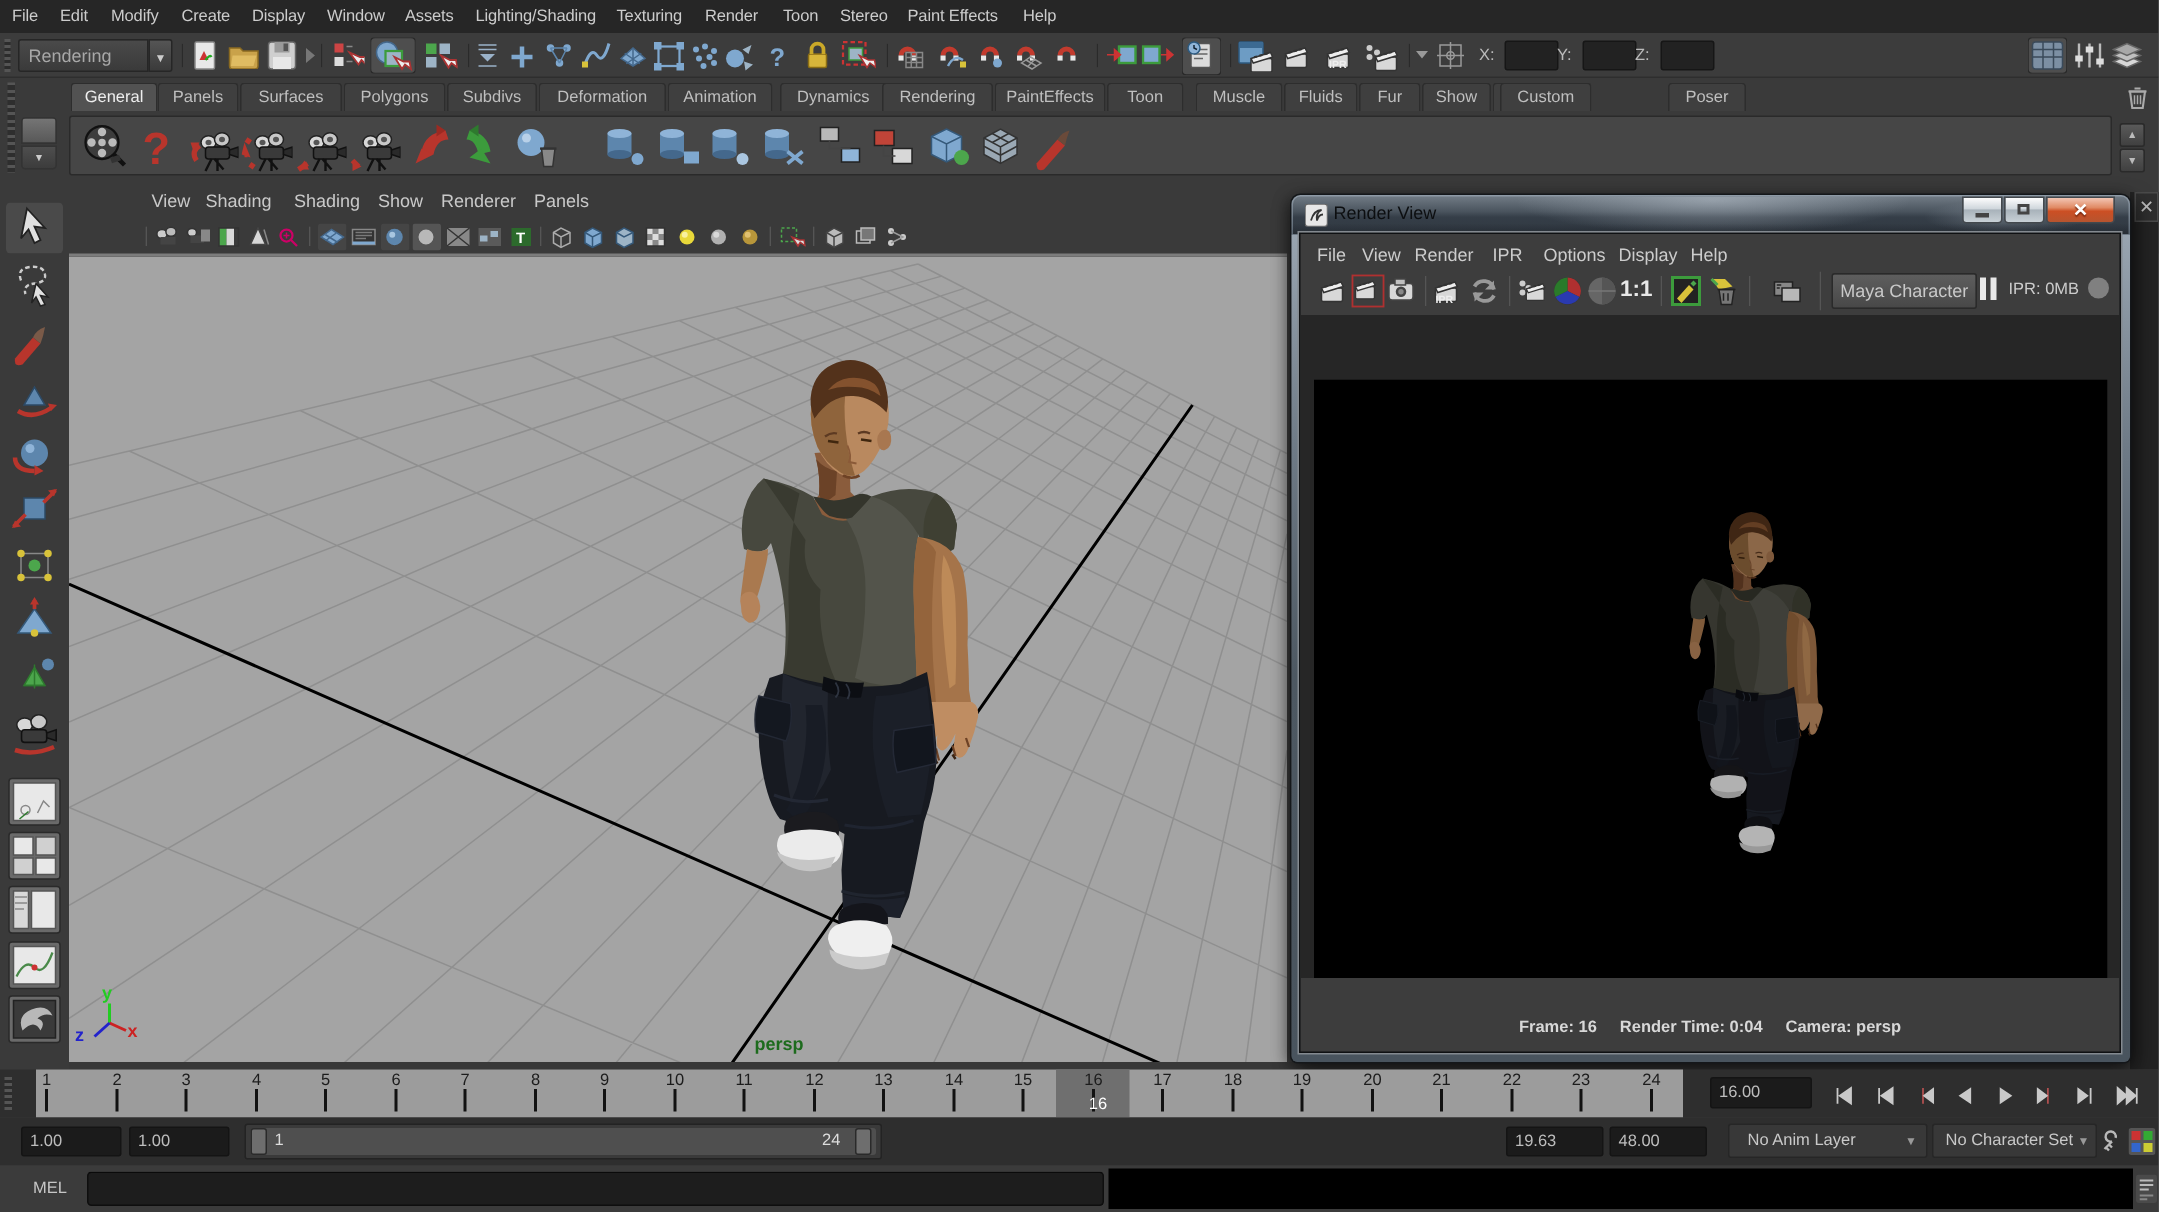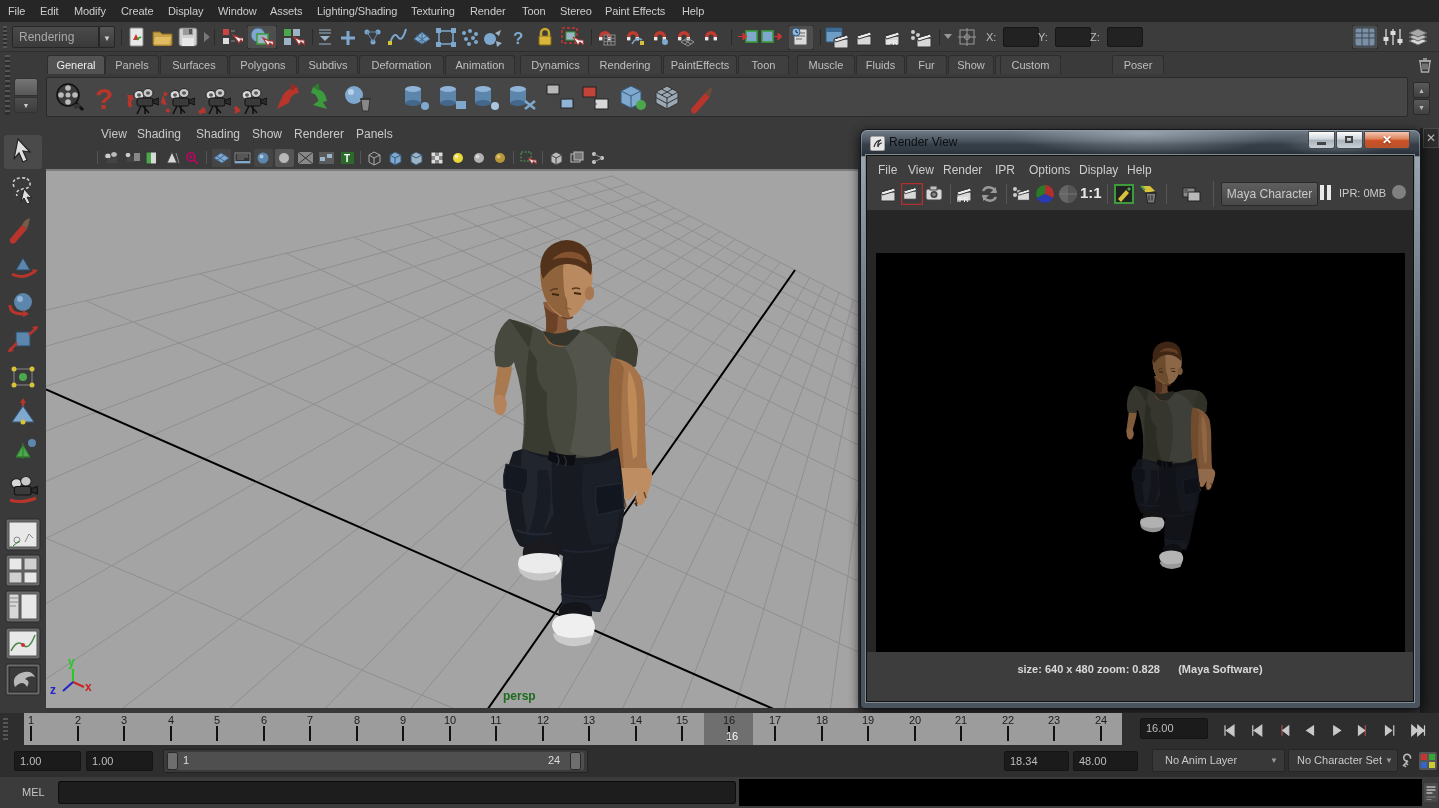--- a/index.html
+++ b/index.html
@@ -817,21 +817,21 @@
     <div class="abs" style="left:478px;top:57px;font-size:11px;color:#ccc;">IPR: 0MB</div>
     <div class="abs" style="left:531px;top:55px;width:14px;height:14px;border-radius:50%;background:#808080;"></div>
 <div class="abs" style="left:6px;top:80px;width:546px;height:442px;background:#262626;"></div>
 <svg class="abs" style="left:15px;top:123px" width="529" height="399" viewBox="0 0 529 399">
       <rect width="529" height="399" fill="#000"></rect>
       <g transform="translate(-26,-46) scale(0.56)" opacity="0.92">
         <use href="#guy"></use>
       </g>
       <rect width="529" height="399" fill="rgba(0,0,0,0.18)" style="mix-blend-mode:multiply"></rect>
     </svg>
-<div class="abs" style="left:0px;top:533px;width:558px;text-align:center;font-size:11px;font-weight:bold;color:#d8d8d8;">size: 640 x 480 zoom: 0.828&nbsp;&nbsp;&nbsp;&nbsp;&nbsp;&nbsp;(Maya Software)</div>
+<div class="abs" style="left:0px;top:549px;width:558px;text-align:center;font-size:11px;font-weight:bold;color:#d8d8d8;">Frame: 16&nbsp;&nbsp;&nbsp;&nbsp;&nbsp;Render Time: 0:04&nbsp;&nbsp;&nbsp;&nbsp;&nbsp;Camera: persp</div>
 </div>
 <div class="abs" id="timeline">
 <div class="abs" style="left:3px;top:5px;width:5px;height:22px;background:repeating-linear-gradient(#555 0 2px,#2c2c2c 2px 4px)"></div>
 <div id="ruler">
 <div id="curframe"></div>
 <div class="tnum" style="left:7px">1</div>
 <div class="tick" style="left:6px"></div>
 <div class="tnum" style="left:54px">2</div>
 <div class="tick" style="left:53px"></div>
 <div class="tnum" style="left:100px">3</div>
@@ -928,21 +928,21 @@
 <div class="abs" id="rangerow">
 <div class="field" style="left:14px;top:6px;width:67px;height:20px;">1.00</div>
 <div class="field" style="left:86px;top:6px;width:67px;height:20px;">1.00</div>
 <div class="abs" style="left:163px;top:4px;width:425px;height:24px;background:#3a3a3a;border:1px solid #232323;border-radius:2px;">
 <div class="abs" style="left:3px;top:2px;width:417px;height:18px;background:#4f4f4f;border-radius:2px;"></div>
 <div class="abs" style="left:3px;top:2px;width:11px;height:18px;background:#6e6e6e;border:1px solid #2a2a2a;border-radius:2px;"></div>
 <div class="abs" style="left:406px;top:2px;width:11px;height:18px;background:#6e6e6e;border:1px solid #2a2a2a;border-radius:2px;"></div>
 <div class="abs" style="left:19px;top:4px;font-size:11px;color:#ddd;">1</div>
 <div class="abs" style="left:384px;top:4px;font-size:11px;color:#ddd;">24</div>
     </div>
-<div class="field" style="left:1004px;top:6px;width:65px;height:20px;">18.34</div>
+<div class="field" style="left:1004px;top:6px;width:65px;height:20px;">19.63</div>
 <div class="field" style="left:1073px;top:6px;width:65px;height:20px;">48.00</div>
 <div class="abs" style="left:1152px;top:4px;width:133px;height:23px;background:#383838;border:1px solid #262626;border-radius:2px;color:#c9c9c9;font-size:11px;padding:4px 0 0 12px;">No Anim Layer<span style="position:absolute;right:6px;top:6px;font-size:8px;color:#999;">▼</span></div>
 <div class="abs" style="left:1288px;top:4px;width:110px;height:23px;background:#383838;border:1px solid #262626;border-radius:2px;color:#c9c9c9;font-size:11px;padding:4px 0 0 8px;">No Character Set<span style="position:absolute;right:4px;top:6px;font-size:8px;color:#999;">▼</span></div>
 <svg class="abs" style="left:1400px;top:8px" width="16" height="16">
       <path d="M3 13 L8 8 M8 8 a3.4 3.4 0 1 1 2.4 -2.4 M4 12l2 2M6 10l2 2" stroke="#b9b9b9" stroke-width="1.6" fill="none"></path>
     </svg>
 <svg class="abs" style="left:1419px;top:7px" width="18" height="18">
       <rect x="0" y="0" width="18" height="18" rx="2" fill="#555"></rect>
       <rect x="2" y="2" width="6" height="6" fill="#c33"></rect>
       <rect x="10" y="2" width="6" height="6" fill="#3a3"></rect>

